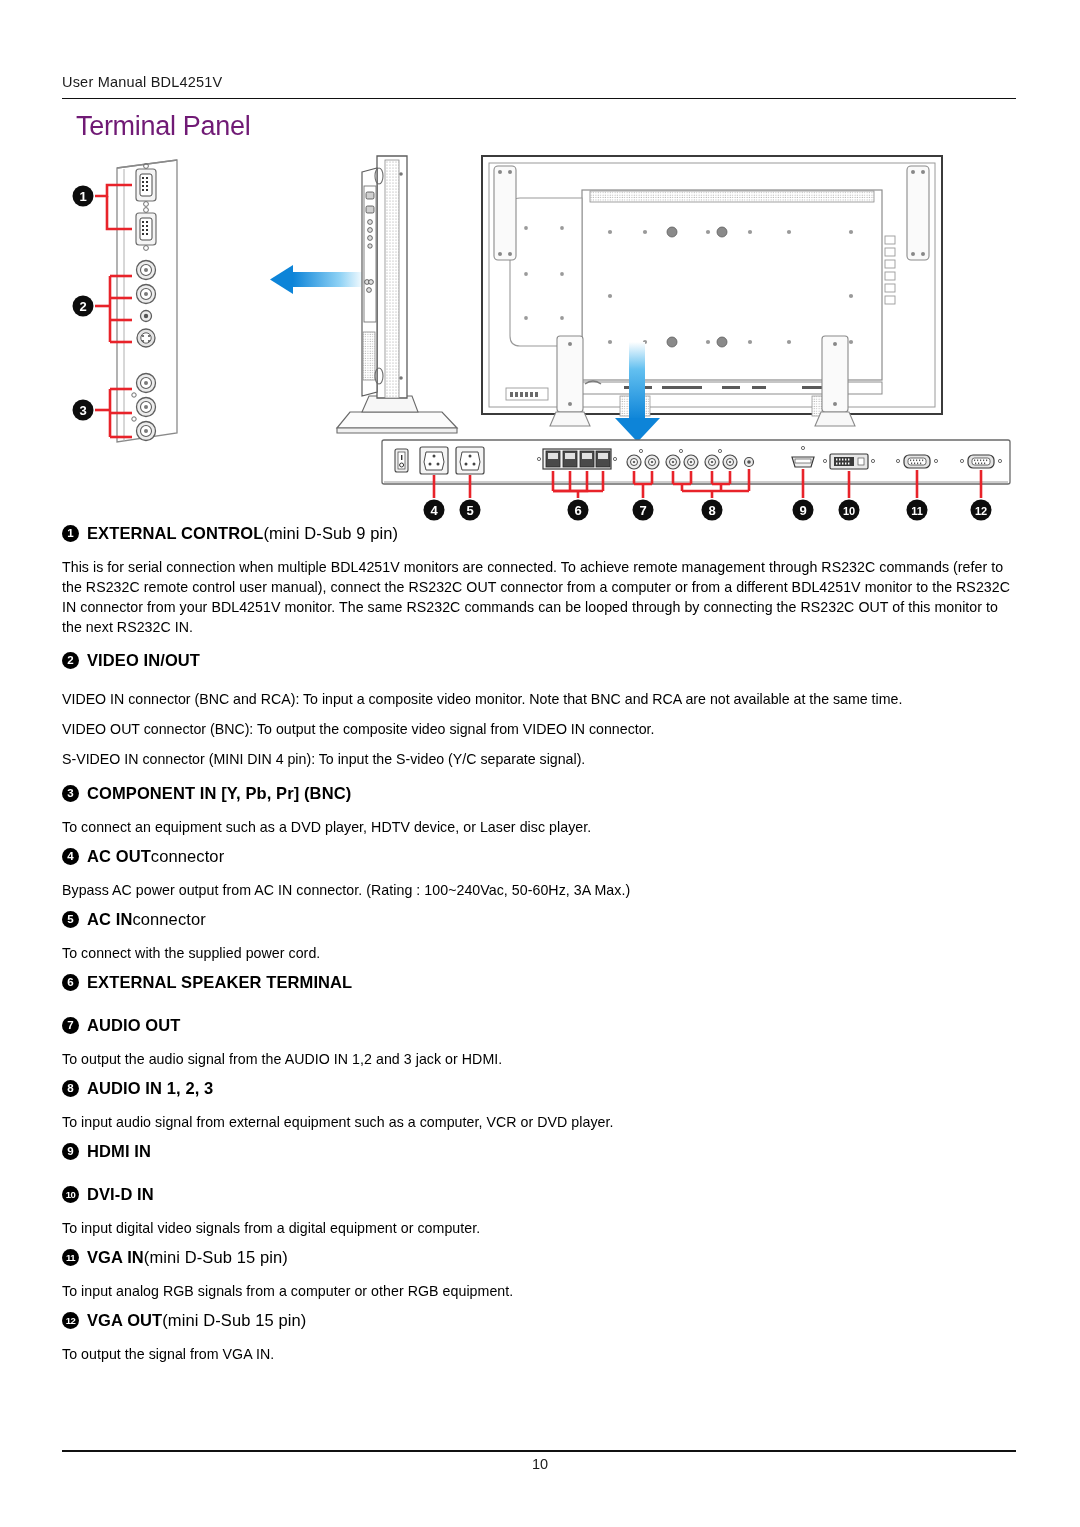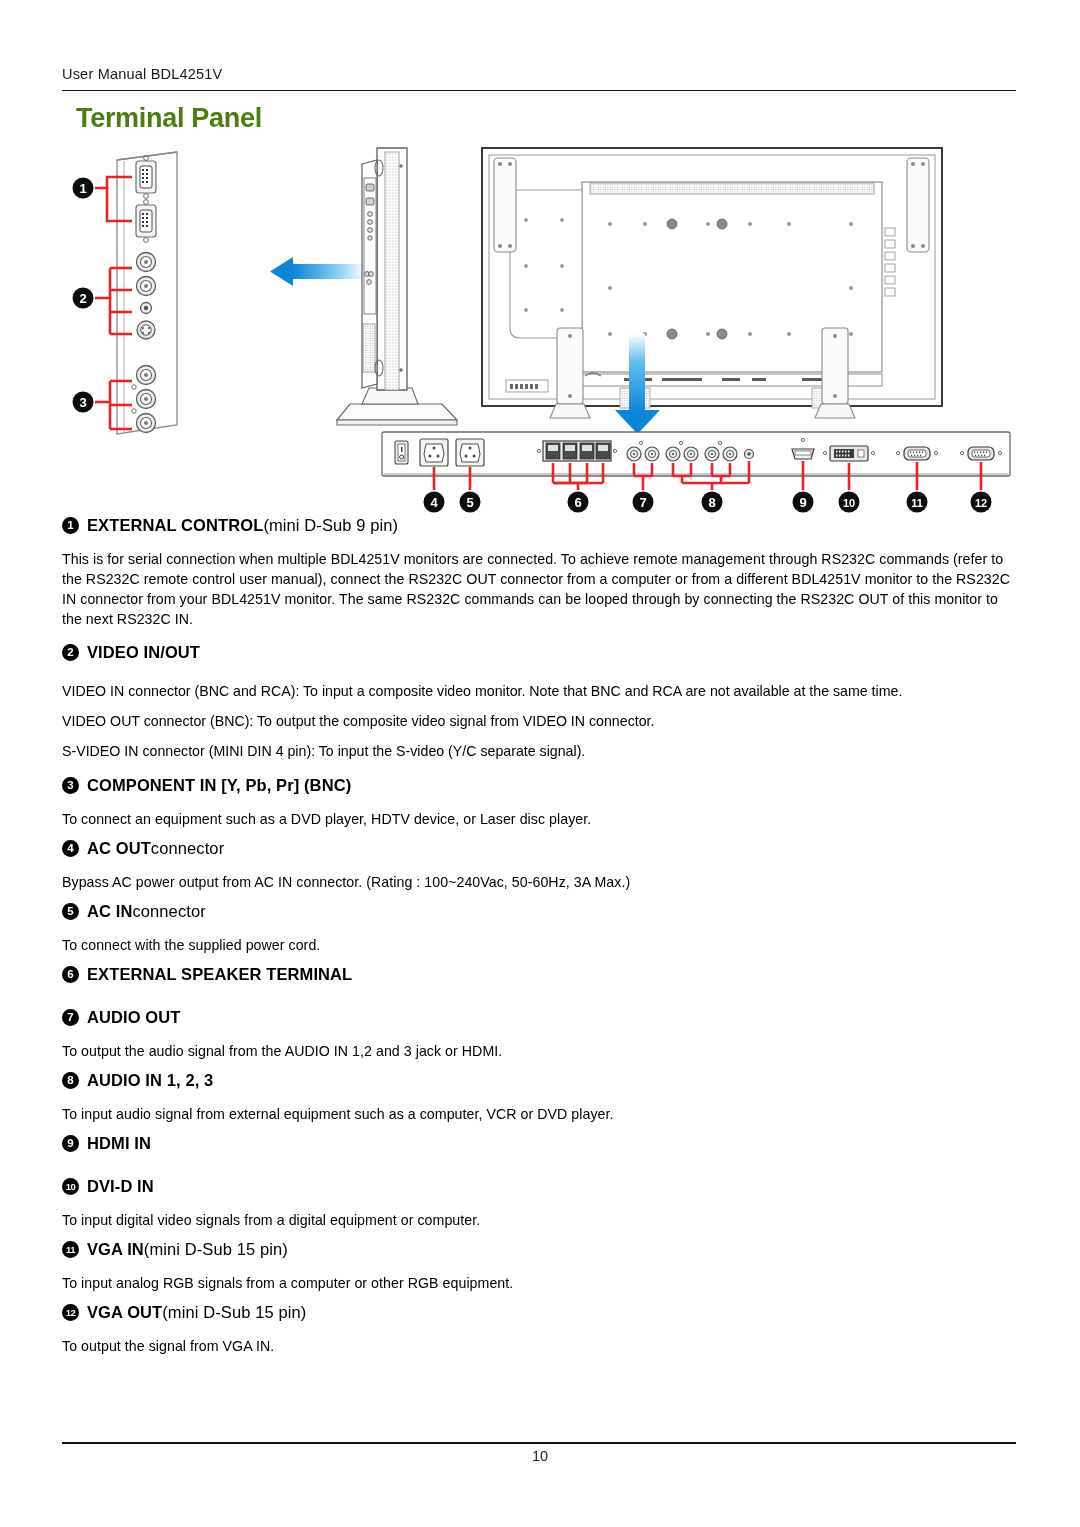--- a/index.html
+++ b/index.html
@@ -4,34 +4,34 @@
 <title>User Manual BDL4251V — Terminal Panel</title>
 <style>
   html, body { margin:0; padding:0; background:#ffffff; }
   body {
     width:1080px; height:1527px;
     font-family:"Liberation Sans", sans-serif;
     color:#000;
     position:relative;
     overflow:hidden;
   }
-  .page { position:absolute; left:0; top:8px; width:1080px; height:1408px; }
+  .page { position:absolute; left:0; top:16px; width:1080px; height:1408px; }
 
   
   .hdr-text {
     position:absolute; left:62px; top:58px;
     font-size:14.5px; letter-spacing:.2px; color:#1a1a1a;
   }
   .hdr-rule {
     position:absolute; left:62px; top:82px; width:954px; height:0;
     border-top:1.6px solid #111;
   }
   .page-title {
     position:absolute; left:76px; top:95px;
-    font-size:27px; font-weight:bold; letter-spacing:-.3px; color:#4d7c0f;
+    font-size:27px; font-weight:normal; letter-spacing:-.3px; color:#701a75;
   }
 
   
   .ftr-rule {
     position:absolute; left:62px; top:1434px; width:954px; height:0;
     border-top:2.2px solid #111;
   }
   .ftr-page {
     position:absolute; left:0; top:1440px; width:1080px; text-align:center;
     font-size:14.5px; color:#1a1a1a;

